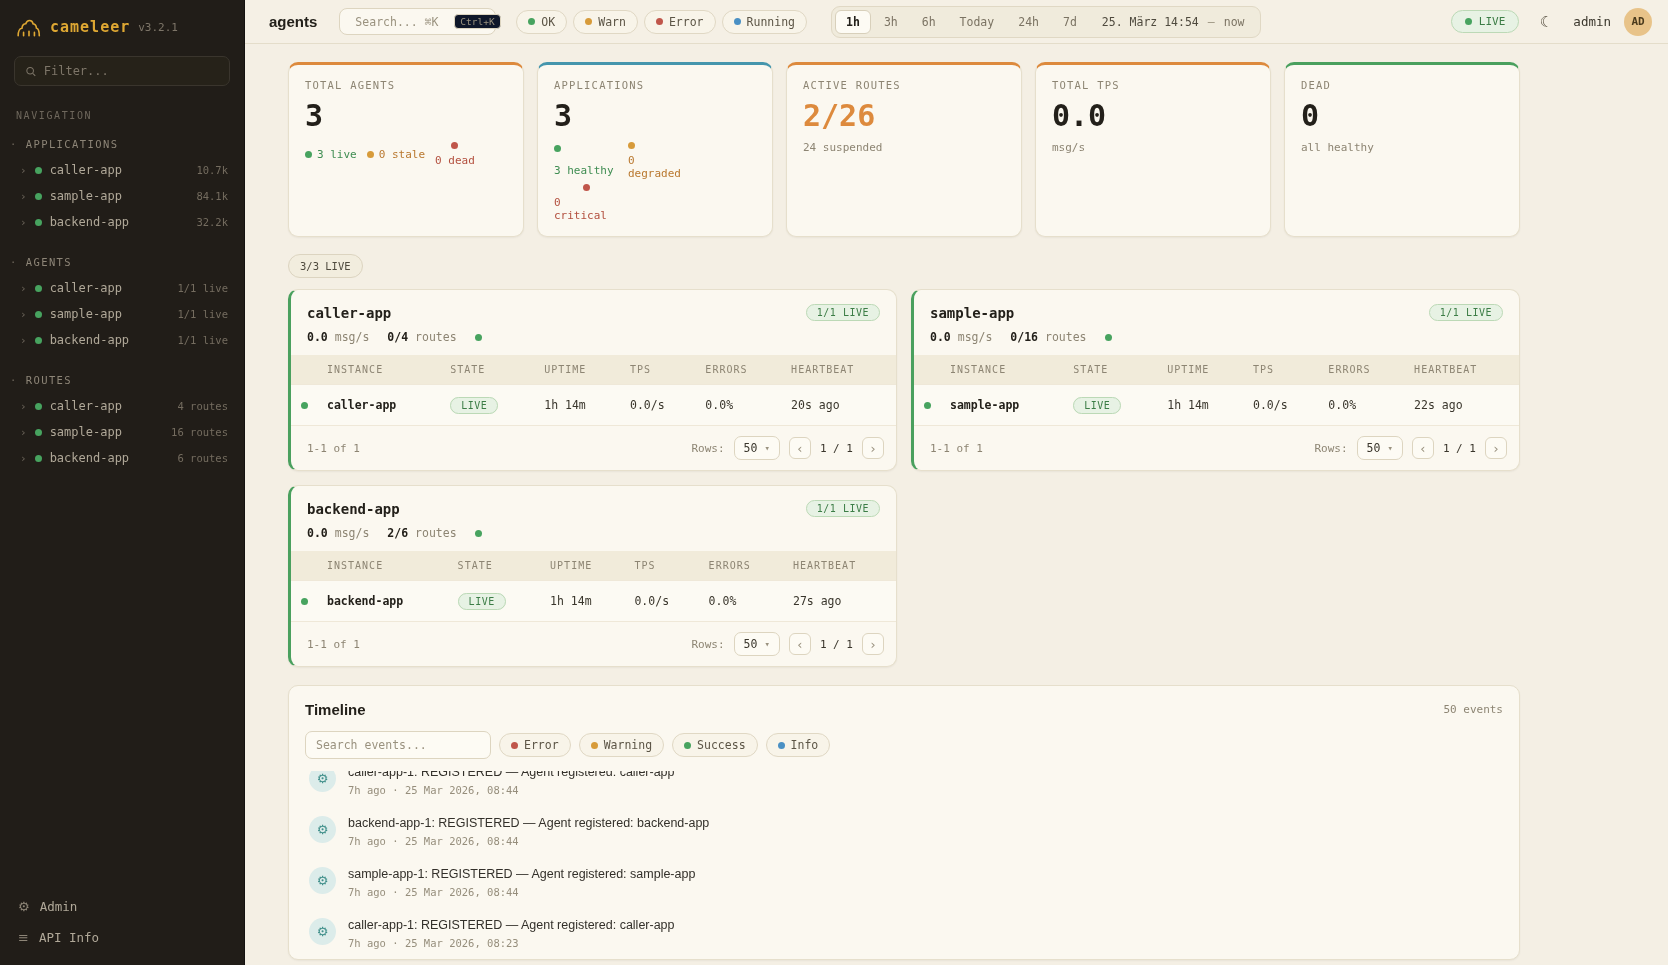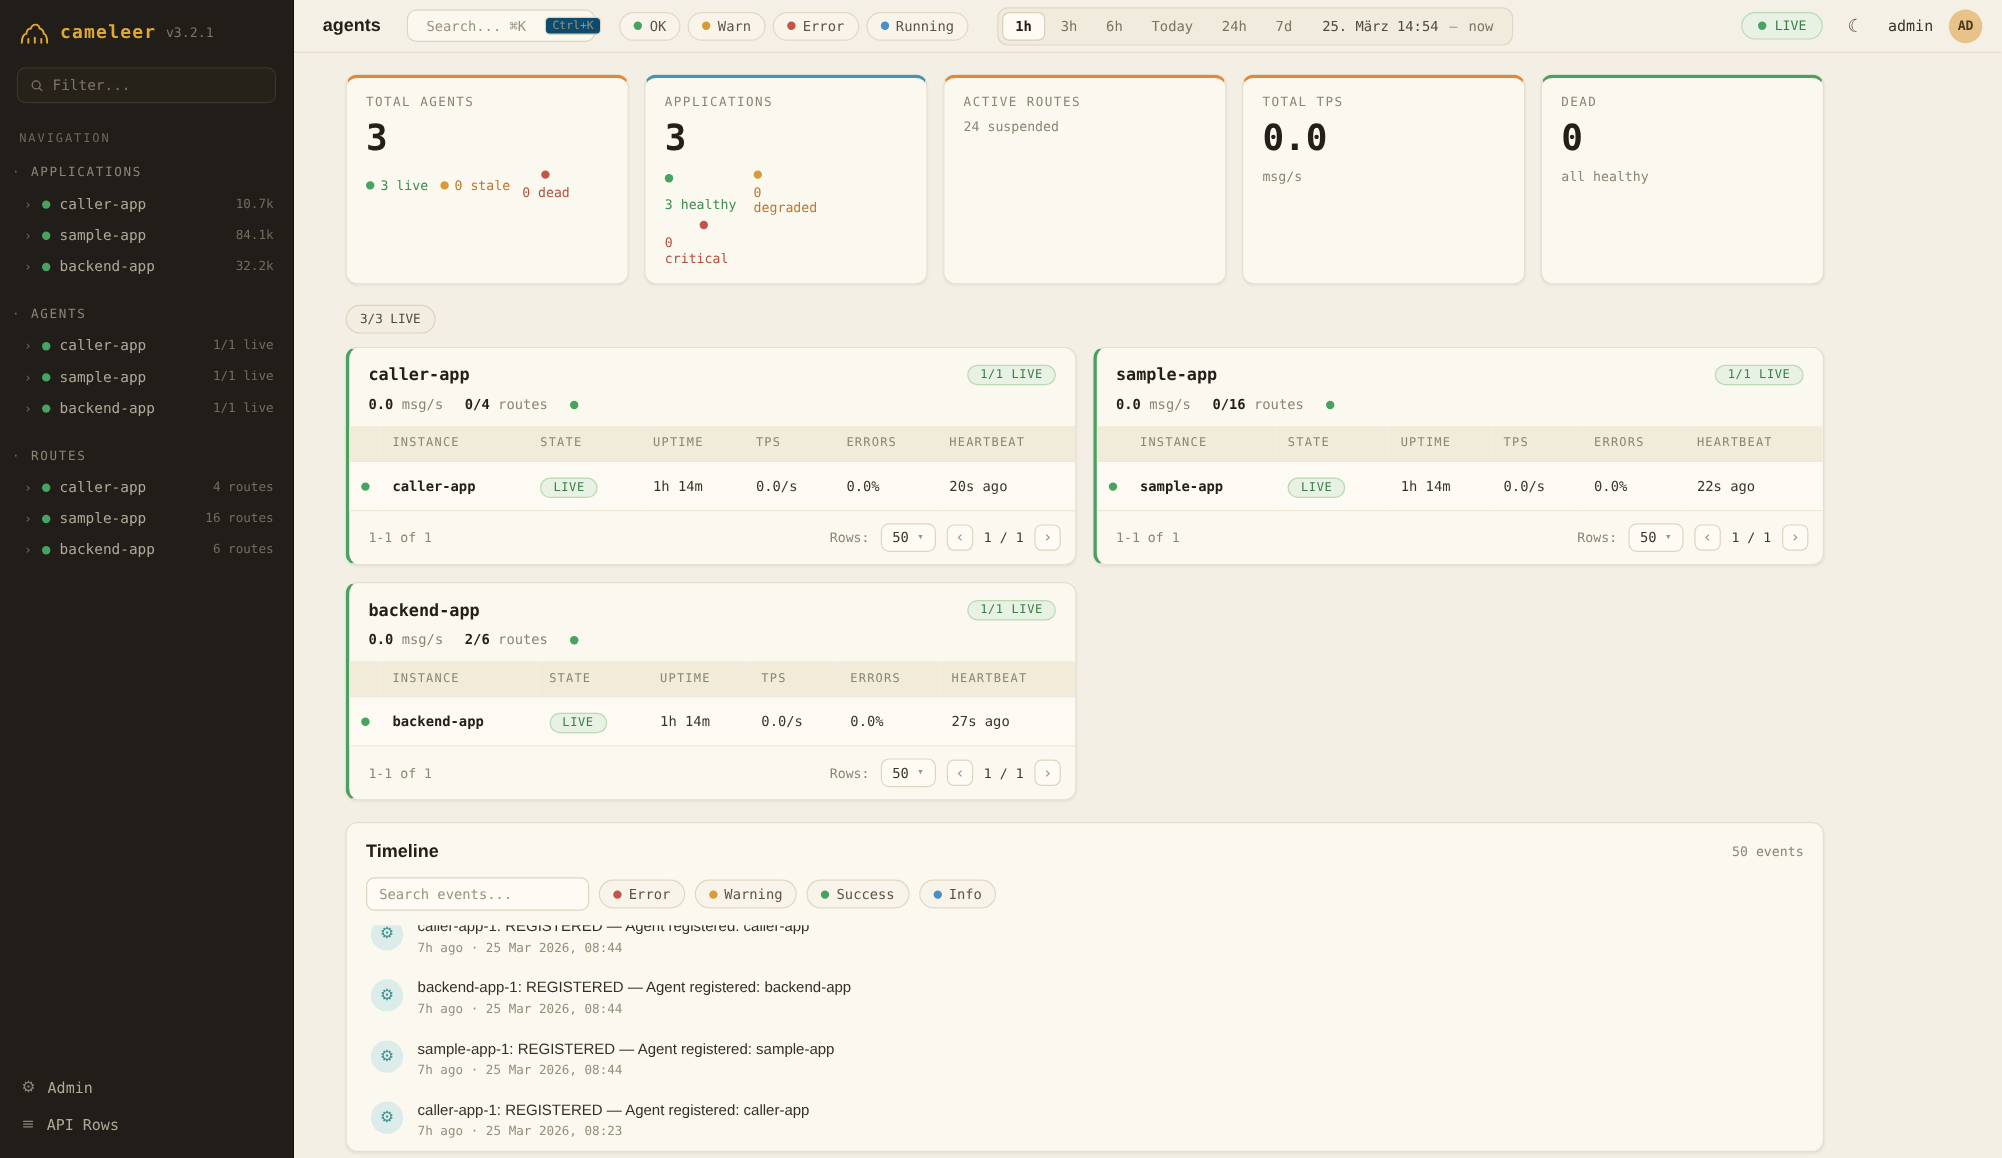--- a/index.html
+++ b/index.html
@@ -43,21 +43,21 @@
   .main { flex:1; display:flex; flex-direction:column; min-width:0; }
   .topbar { height:44px; display:flex; align-items:center; gap:8px; padding:0 16px 0 24px;
     border-bottom:1px solid #e4ddca; background:#f5f0e5; flex:none; }
   .page-title { font-size:15px; font-weight:bold; color:#23201a; margin-right:14px; }
   .searchbox { display:flex; align-items:center; gap:7px; border:1px solid #ddd5c0;
     background:#fbf8f0; border-radius:8px; padding:5px 8px; width:157px; color:#9a927f; }
   .searchbox input { border:none; outline:none; background:transparent; font:inherit;
     font-size:11.5px; color:#6f6758; width:92px; }
   .searchbox input::placeholder { color:#9a927f; }
   .kbd { border:1px solid #ddd5c0; border-radius:4px; font-size:9.5px; padding:1px 5px;
-    color:#9a927f; background:#0c4a6e; white-space:nowrap; }
+    color:#9a927f; background:#0f172a; white-space:nowrap; }
   .pillgroup { display:flex; gap:6px; margin-left:12px; }
   .pill { display:flex; align-items:center; gap:6px; border:1px solid #e0d8c4; background:#f8f4e9;
     border-radius:14px; padding:4px 11px; font-size:11.5px; color:#5c5546; cursor:pointer; }
   .rangegroup { display:flex; align-items:center; margin-left:16px; border:1px solid #e0d8c4;
     background:#f0ebdc; border-radius:9px; padding:3px; gap:2px; }
   .range-btn { font-size:11.5px; color:#7b7363; padding:4px 10px; border-radius:6px;
     border:1px solid transparent; background:transparent; font-family:inherit; cursor:pointer; }
   .range-btn.active { background:#fdfbf4; border-color:#d8d0bb; color:#23201a; font-weight:bold; }
   .range-date { font-size:11.5px; color:#4f4a3e; padding:0 12px; display:flex; gap:9px; align-items:center; }
   .range-date .sep { color:#9a927f; }
@@ -235,21 +235,21 @@
     </div>
   </div>
 
   <div class="side-footer">
     <div class="side-footer-item">
       <span class="ficon">⚙</span>
       <span>Admin</span>
     </div>
     <div class="side-footer-item">
       <span class="ficon">≡</span>
-      <span>API Rows</span>
+      <span>API Info</span>
     </div>
   </div>
 </aside>
 
 <div class="main">
 
   <header class="topbar">
     <span class="page-title sans">agents</span>
 
     <div class="searchbox">
@@ -343,20 +343,21 @@
             </span>
           <span class="mitem c-red">
               <span class="dot dot-red"></span>
               <span>0 critical</span>
             </span>
         </div>
       </div>
 
       <div class="stat-card">
         <div class="stat-title">ACTIVE ROUTES</div>
+        <div class="stat-value c-orange">2/26</div>
         <div class="stat-sub">24 suspended</div>
       </div>
 
       <div class="stat-card">
         <div class="stat-title">TOTAL TPS</div>
         <div class="stat-value">0.0</div>
         <div class="stat-sub">msg/s</div>
       </div>
 
       <div class="stat-card accent-green">

